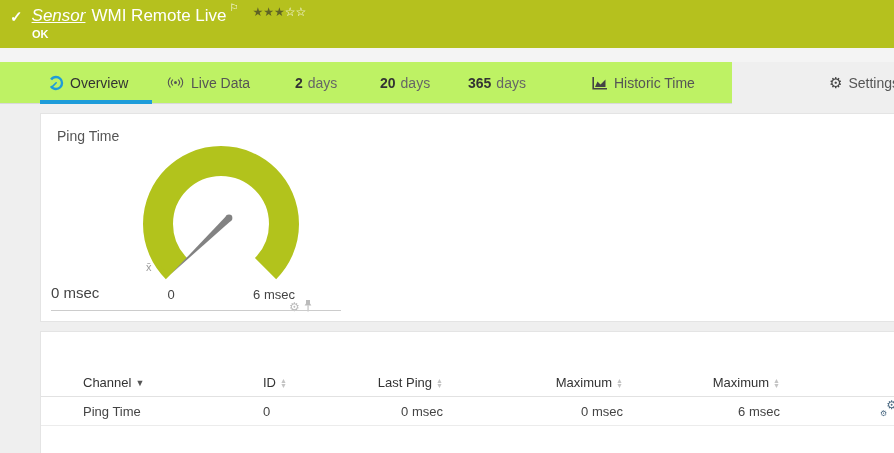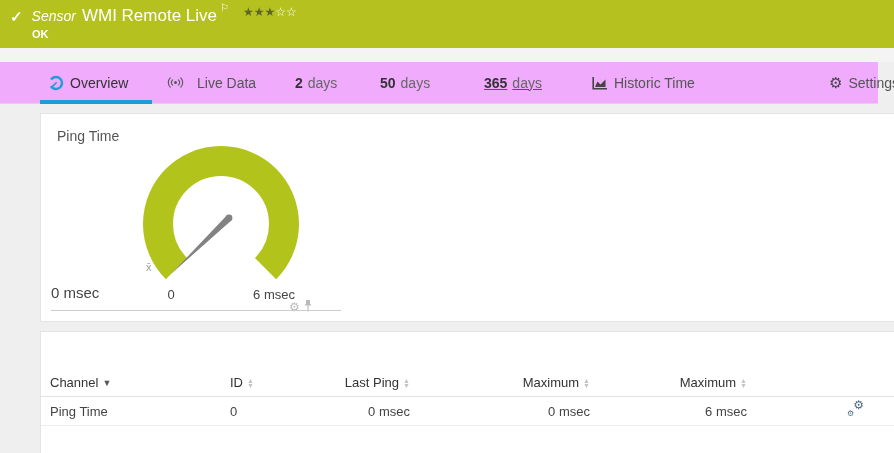--- a/index.html
+++ b/index.html
@@ -5,30 +5,30 @@
   html,body{margin:0;padding:0;}
   body{
     width:894px;height:453px;overflow:hidden;position:relative;
     font-family:"Liberation Sans",sans-serif;background:#efefef;
     -webkit-font-smoothing:antialiased;
   }
   
   .banner{position:absolute;left:0;top:0;width:894px;height:48px;background:#b5c11e;color:#fff;}
   .banner-line1{position:absolute;left:10px;top:5px;display:flex;align-items:flex-start;white-space:nowrap;}
   .check{font-size:15px;font-weight:bold;margin:3px 9px 0 0;}
-  .kind{font-style:italic;font-size:14px;margin-right:6px;line-height:22px;}
+  .kind{font-style:italic;font-size:17px;margin-right:6px;line-height:22px;text-decoration:underline;}
   .sname{font-size:17px;line-height:22px;}
   .flag{font-size:10px;margin-left:3px;position:relative;top:-3px;cursor:pointer;}
   .stars{margin-left:14px;font-size:12px;letter-spacing:0px;position:relative;top:0px;cursor:pointer;}
   .star-filled{color:#5f6325;}
   .star-empty{color:#ffffff;}
   .status-ok{position:absolute;left:32px;top:28px;font-size:11px;font-weight:bold;}
   .substrip{position:absolute;left:0;top:48px;width:894px;height:14px;background:#f4f4f4;}
   
-  .tabbar{position:absolute;left:0;top:62px;width:878px;height:41px;background:#f0abfc;border-bottom:1px solid #d9d9d9;}
+  .tabbar{position:absolute;left:0;top:62px;width:732px;height:41px;background:#bef264;border-bottom:1px solid #d9d9d9;}
   .tab{position:absolute;top:0;height:100%;display:flex;align-items:center;cursor:pointer;color:#555;font-size:14px;white-space:nowrap;}
   .tab .ticon{margin-right:6px;display:inline-flex;align-items:center;}
   .tab.active{color:#333;}
   .num{font-weight:bold;color:#333;margin-right:5px;}
   .days{color:#666;}
   .underline{position:absolute;left:40px;bottom:-1px;width:112px;height:4px;background:#1e9cd9;}
   .gearchar{font-size:15px;color:#444;line-height:1;}
   
   .panel{position:absolute;left:40px;right:0;background:#fff;border:1px solid #e4e4e4;border-right:none;box-sizing:border-box;}
   .gauge-panel{top:113px;height:209px;}
@@ -40,21 +40,21 @@
   .big-value{position:absolute;left:10px;top:170px;font-size:15px;color:#444;}
   .gauge-footer-icons{position:absolute;left:248px;top:184px;display:flex;align-items:center;color:#bbb;cursor:pointer;}
   .gauge-footer-icons .g{font-size:12px;margin-right:3px;}
   .gauge-hr{position:absolute;left:10px;top:196px;width:290px;border-top:1px solid #ccc;}
   
   .table-panel{top:331px;height:123px;}
   table{border-collapse:collapse;table-layout:fixed;width:864px;margin-top:36px;font-size:13px;color:#444;}
   th,td{font-weight:normal;text-align:left;height:28px;padding:0;vertical-align:middle;white-space:nowrap;overflow:hidden;}
   th{color:#333;border-bottom:1px solid #e2e2e2;cursor:pointer;}
   td{border-bottom:1px solid #ececec;}
-  .c-channel{width:155px;padding-left:9px;}
+  .c-channel{width:155px;padding-left:42px;}
   .c-id{width:90px;padding-left:25px;}
   .c-last{width:90px;text-align:right;}
   .c-min{width:180px;text-align:right;}
   .c-max{width:157px;text-align:right;}
   .c-gear{width:auto;padding-left:100px;}
   .sort-both{display:inline-block;margin-left:4px;color:#c4c4c4;font-size:7px;line-height:5px;vertical-align:middle;text-align:center;}
   .sort-desc{color:#555;font-size:9px;margin-left:4px;vertical-align:middle;}
   .chan-gears{position:relative;display:inline-block;width:17px;height:15px;color:#4d6b84;cursor:pointer;}
   .chan-gears .big{position:absolute;right:0;top:-3px;font-size:12px;line-height:12px;}
   .chan-gears .small{position:absolute;left:0;bottom:-1px;font-size:8px;line-height:8px;}
@@ -79,41 +79,41 @@
 <div class="tabbar">
   <div class="tab active" style="left:48px;">
     <span class="ticon">
       <svg width="16" height="16" viewBox="0 0 16 16">
           <circle cx="8" cy="8" r="6" fill="none" stroke="#1e9cd9" stroke-width="2.4" stroke-dasharray="31 7" stroke-dashoffset="-22"></circle>
           <line x1="8.2" y1="7.8" x2="3.6" y2="12.4" stroke="#1e9cd9" stroke-width="1.6" stroke-linecap="round"></line>
         </svg>
     </span>
     <span>Overview</span>
   </div>
-  <div class="tab" style="left:166px;gap:6px;">
+  <div class="tab" style="left:166px;">
     <span class="ticon">
       <svg width="19" height="13" viewBox="0 0 19 13" fill="none" stroke="#555" stroke-width="1.1" stroke-linecap="round">
         <circle cx="9.5" cy="6.5" r="1.5" fill="#555" stroke="none"></circle>
         <path d="M6.6 3.8 A3.9 3.9 0 0 0 6.6 9.2"></path>
           <path d="M4.2 1.8 A6.8 6.8 0 0 0 4.2 11.2"></path>
         <path d="M12.4 3.8 A3.9 3.9 0 0 1 12.4 9.2"></path>
           <path d="M14.8 1.8 A6.8 6.8 0 0 1 14.8 11.2"></path>
       </svg>
     </span>
     <span>Live Data</span>
   </div>
   <div class="tab" style="left:295px;">
     <span class="num">2</span>
     <span class="days">days</span>
   </div>
   <div class="tab" style="left:380px;">
-    <span class="num">50</span>
+    <span class="num">20</span>
     <span class="days">days</span>
   </div>
-  <div class="tab" style="left:484px;text-decoration:underline;">
+  <div class="tab" style="left:468px;">
     <span class="num">365</span>
     <span class="days">days</span>
   </div>
   <div class="tab" style="left:592px;">
     <span class="ticon">
       <svg width="16" height="14" viewBox="0 0 16 14">
           <path d="M1.2 1 V12.8 H15" stroke="#444" stroke-width="1.6" fill="none"></path>
           <path d="M3 11 L5.5 5.5 L8.5 8.5 L13.5 3.5 V11 Z" fill="#444"></path>
         </svg>
     </span>

